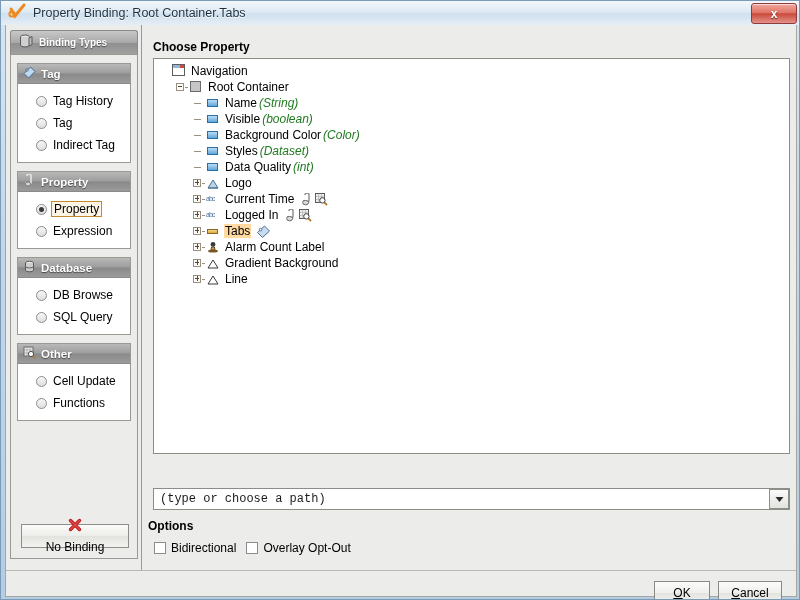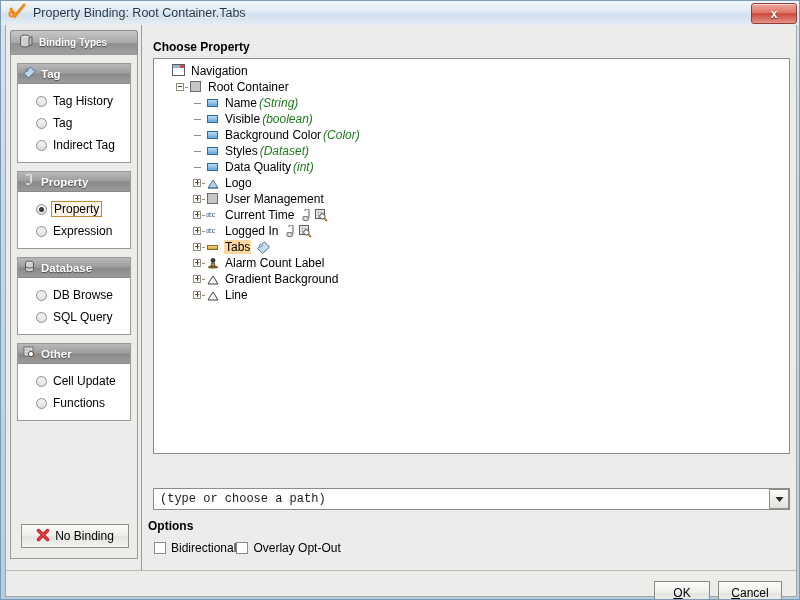--- a/index.html
+++ b/index.html
@@ -115,20 +115,21 @@
     background:#fdf6e6;
     padding:0 2px;margin-left:-2px;
   }
   #nobinding{
     position:absolute;left:10px;bottom:10px;width:108px;height:24px;
     box-sizing:border-box;
     background:linear-gradient(180deg,#fbfbfa 0%,#ededea 48%,#e2e2de 52%,#f2f2ef 100%);
     border:1px solid #8f8f8a;
     display:flex;align-items:center;justify-content:center;gap:5px;
     cursor:pointer;
+    flex-direction:column;
   }
   #nobinding .lbl{font-size:12px;color:#000;}
 
   
   #rightpanel{
     position:absolute;left:136px;top:0;right:0;bottom:0;
     background:#ececeb;
   }
   #choose-title{
     position:absolute;left:11px;top:15px;
@@ -233,21 +234,21 @@
     background:linear-gradient(180deg,#fbfbfa,#e2e2de);
     border:1px solid #8f8f8a;
     display:flex;align-items:center;justify-content:center;
     cursor:pointer;
   }
   #options-title{
     position:absolute;left:6px;top:494px;
     font-size:12px;font-weight:bold;color:#000;
   }
   #optionsrow{
-    position:absolute;left:12px;top:516px;display:flex;align-items:center;gap:0;
+    position:absolute;left:12px;top:516px;display:flex;align-items:center;gap:10px;
   }
   .cb-row{display:flex;align-items:center;gap:5px;cursor:pointer;}
   .checkbox{
     width:12px;height:12px;box-sizing:border-box;
     background:#ffffff;border:1px solid #8c8c8c;flex:0 0 auto;
   }
   .cb-label{font-size:12px;color:#000;}
 
   
   #sep{
@@ -494,31 +495,20 @@
               </span>
               <span class="tlabel">Logo</span>
             </div>
             <div class="trow">
               <span class="tindent" style="width:38px"></span>
               <span class="handle has">
                 <span class="plus"></span>
                 <span class="plusv"></span>
               </span>
               <span class="ticon">
-                <span class="ic-container"></span>
-              </span>
-              <span class="tlabel">User Management</span>
-            </div>
-            <div class="trow">
-              <span class="tindent" style="width:38px"></span>
-              <span class="handle has">
-                <span class="plus"></span>
-                <span class="plusv"></span>
-              </span>
-              <span class="ticon">
                 <span class="ic-text">abc</span>
               </span>
               <span class="tlabel">Current Time</span>
               <span class="badges">
                 <span class="badge-prop"><svg width="14" height="13" viewBox="0 0 14 13">
                     <path d="M5 2 a2 2 0 0 1 4 0 v5 a2.6 2.6 0 0 1 -5.2 0" fill="none" stroke="#8a8a8a" stroke-width="1.4"></path>
                     <ellipse cx="5.6" cy="9.6" rx="3" ry="2.2" fill="#d9d9d9" stroke="#6a6a6a"></ellipse>
                   </svg></span>
                 <span class="badge-query"><svg width="13" height="13" viewBox="0 0 13 13">
                     <rect x="0.5" y="0.5" width="9" height="9" fill="#ededed" stroke="#5a5a5a"></rect>

